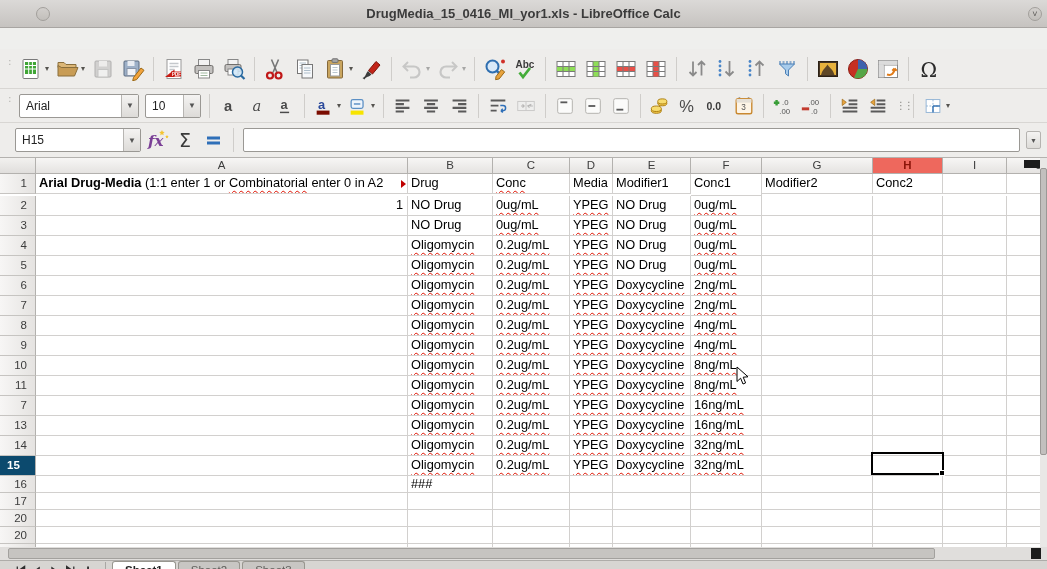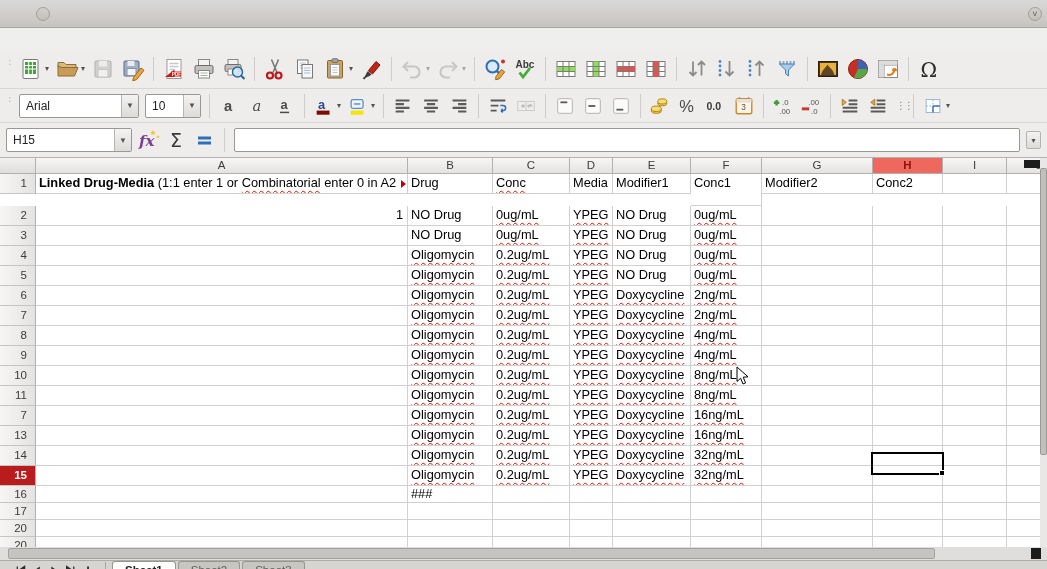--- a/index.html
+++ b/index.html
@@ -44,21 +44,21 @@
     border:1px solid #9a9document;border:1px solid #9a9894; border-radius:2px; margin:0 3px; }
   .combo .combo-text { font-size:12px; color:#222; padding:0 6px; flex:1; overflow:hidden; white-space:nowrap; }
   .combo .combo-arrow { width:17px; height:100%; border-left:1px solid #b7b5b2;
     background:linear-gradient(#f4f3f2,#dddbd8); display:flex; align-items:center;
     justify-content:center; font-size:8px; color:#555; }
   .tb-overflow { color:#8a8884; font-size:10px; line-height:4px; letter-spacing:-2px;
     width:8px; margin:0 4px; }
 
   
   #formulabar { position:absolute; top:123px; left:0; width:1047px; height:35px;
-    background:#eeedeb; border-bottom:1px solid #b4b2af; display:flex; align-items:center; padding-left:3px; }
+    background:#eeedeb; border-bottom:1px solid #b4b2af; display:flex; align-items:center; padding-left:12px; }
   #namebox { width:126px; }
   .fbtn { display:flex; align-items:center; justify-content:center; width:28px; height:28px; }
   .fbtn svg { width:24px; height:24px; }
   #formula-input { flex:1; height:24px; background:#fff; border:1px solid #9a9894;
     border-radius:2px; margin:0 6px 0 4px; font-size:12px; padding:0 5px; color:#222; }
   #formula-expand { width:15px; height:18px; border:1px solid #b5b3b0; border-radius:2px;
     background:linear-gradient(#f4f3f2,#dddbd8); font-size:7px; color:#555;
     display:flex; align-items:center; justify-content:center; margin-right:6px; }
 
   
@@ -68,21 +68,21 @@
   .hdr-row { display:flex; }
   .hdr-cell { background:linear-gradient(#f7f6f5,#e5e3e1); border-right:1px solid #b3b1ae;
     border-bottom:1px solid #b3b1ae; font-size:11.5px; color:#3c3c3c; text-align:center;
     height:16px; line-height:15px; flex:none; }
   .hdr-cell.sel { background:#ee685d; color:#8c150a; font-weight:bold; }
   .corner { background:linear-gradient(#f2f1ef,#e0dedc); }
   .g-row { display:flex; }
   .rowhdr { background:linear-gradient(90deg,#f7f6f5,#e5e3e1); border-right:1px solid #b3b1ae;
     border-bottom:1px solid #c6c4c1; font-size:11.5px; color:#3c3c3c; text-align:right;
     padding-right:8px; flex:none; }
-  .rowhdr.sel { background:#b91c1c; color:#fff; font-weight:bold; }
+  .rowhdr.sel { background:#0c4a6e; color:#fff; font-weight:bold;text-align:center; }
   .g-cell { border-right:1px solid #d2d0ce; border-bottom:1px solid #d2d0ce;
     font-size:12.8px; color:#000; padding-left:3px; padding-right:2px;
     white-space:nowrap; overflow:hidden; flex:none; position:relative; }
   .g-cell.b { font-weight:normal; }
   .g-cell.r { text-align:right; padding-right:4px; }
   .sq { text-decoration:underline; text-decoration-style:wavy; text-decoration-color:#e01000;
     text-decoration-thickness:1px; text-underline-offset:2.5px; }
   #a1-marker { position:absolute; right:1px; top:50%; transform:translateY(-50%);
     width:0; height:0; border-left:5px solid #c00000; border-top:4px solid transparent;
     border-bottom:4px solid transparent; }
@@ -112,20 +112,21 @@
   .sheet-tab.inactive { background:#c8c6c3; color:#5e5c59; }
 
   #mouse-cursor { position:absolute; left:736px; top:366px; width:13px; height:19px; z-index:50; }
 </style>
 </head>
 <body>
 <div id="app">
 
   <div id="titlebar">
     <div class="win-circle" id="win-left-btn"></div>
+    <div class="title">DrugMedia_15_0416_MI_yor1.xls - LibreOffice Calc</div>
     <div class="win-circle" id="win-menu-btn">˅</div>
   </div>
 
 
   <div class="toolbar" id="toolbar-standard">
       <div class="tb-handle">⋮⋮</div>
       <span class="tbtn">
         <span class="icon">
           <svg viewBox="0 0 24 24">
             <rect x="4" y="2.5" width="15" height="19" rx="1" fill="#fff" stroke="#7a7a7a"></rect>
@@ -632,26 +633,26 @@
           <div class="hdr-cell" style="width: 43px;">D</div>
           <div class="hdr-cell" style="width: 78px;">E</div>
           <div class="hdr-cell" style="width: 71px;">F</div>
           <div class="hdr-cell" style="width: 111px;">G</div>
           <div class="hdr-cell sel" style="width: 70px;">H</div>
           <div class="hdr-cell" style="width: 64px;">I</div>
           <div class="hdr-cell" style="width: 64px;">J</div>
         </div>
         <div class="g-row">
           <div class="rowhdr" style="width: 36px; height: 20px; line-height: 19px;">1</div>
-          <div class="g-cell" style="width: 372px; height: 20px; line-height: 18px;"><span style="font-weight: bold;">Linked Drug-Media</span><span> (1:1 enter 1 or </span><span class="sq">Combinatorial</span><span> enter 0 in A2</span><span id="a1-marker"></span></div>
+          <div class="g-cell" style="width: 372px; height: 20px; line-height: 18px;"><span style="font-weight: bold;">Arial Drug-Media</span><span> (1:1 enter 1 or </span><span class="sq">Combinatorial</span><span> enter 0 in A2</span><span id="a1-marker"></span></div>
           <div class="g-cell b" style="width: 85px; height: 20px; line-height: 18px;"><span>Drug</span></div>
           <div class="g-cell b" style="width: 77px; height: 20px; line-height: 18px;"><span class="sq">Conc</span></div>
           <div class="g-cell b" style="width: 43px; height: 20px; line-height: 18px;"><span>Media</span></div>
           <div class="g-cell b" style="width: 78px; height: 20px; line-height: 18px;"><span>Modifier1</span></div>
-          <div class="g-cell b" style="width: 71px; height: 32px; line-height: 18px;"><span>Conc1</span></div>
+          <div class="g-cell b" style="width: 71px; height: 22px; line-height: 18px;"><span>Conc1</span></div>
           <div class="g-cell b" style="width: 111px; height: 20px; line-height: 18px;"><span>Modifier2</span></div>
           <div class="g-cell b" style="width: 70px; height: 20px; line-height: 18px;"><span>Conc2</span></div>
           <div class="g-cell" style="width: 64px; height: 20px; line-height: 18px;"></div>
           <div class="g-cell" style="width: 64px; height: 20px; line-height: 18px;"></div>
         </div>
         <div class="g-row">
           <div class="rowhdr" style="width: 36px; height: 20px; line-height: 19px;">2</div>
           <div class="g-cell r" style="width: 372px; height: 20px; line-height: 18px;"><span>1</span></div>
           <div class="g-cell" style="width: 85px; height: 20px; line-height: 18px;"><span>NO Drug</span></div>
           <div class="g-cell" style="width: 77px; height: 20px; line-height: 18px;"><span class="sq">0ug/mL</span></div>

